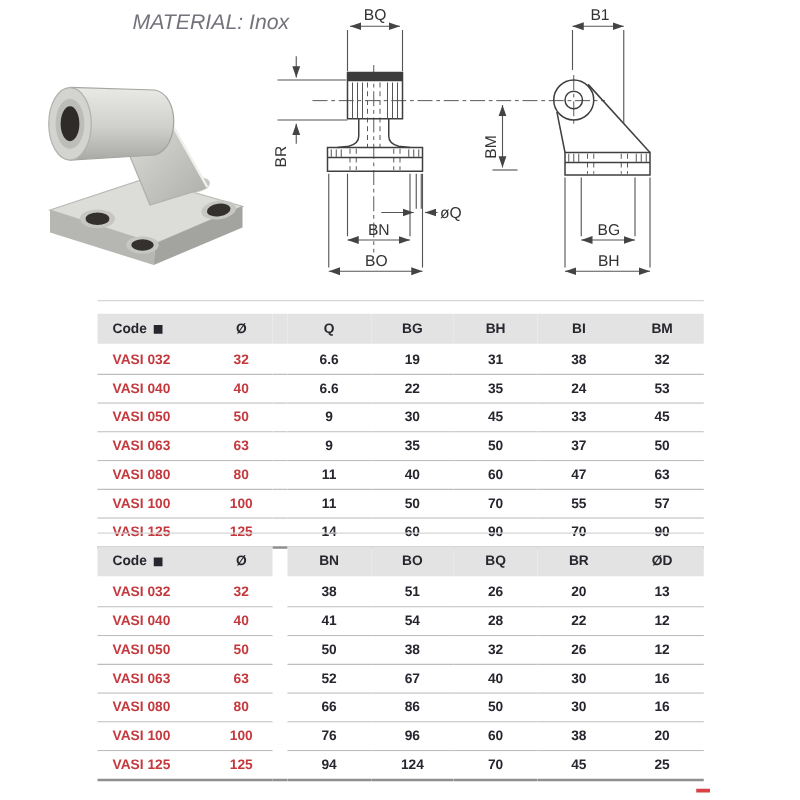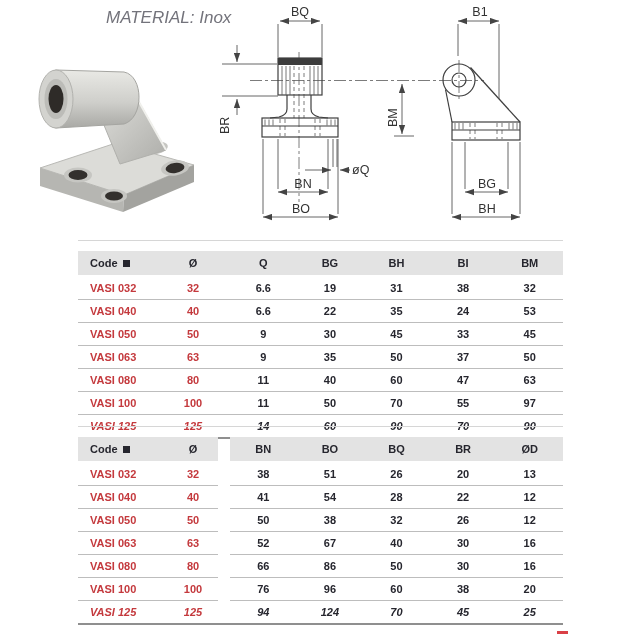--- a/index.html
+++ b/index.html
@@ -31,21 +31,21 @@
   #table-0 { top:240px; }
   #table-1 { top:426px; }
   .thead, .trow { display:grid; grid-template-columns:90px 50px 12px repeat(5,1fr); }
   .thead { margin-bottom:2px; }
   .cell {
     display:flex; align-items:center; justify-content:center;
     font-size:11px; font-weight:bold; color:var(--text-dark,#26262e);
   }
   .th { height:24px; background:var(--header-band,#e3e3e3); }
   .td { height:22px; border-bottom:1px solid var(--row-line,#bdbdbd); background:#fff; }
-  .trow:last-child .td { border-bottom:2px solid var(--table-end-line,#8f8f8f);font-style:italic; }
+  .trow:last-child .td { border-bottom:2px solid var(--table-end-line,#8f8f8f); }
   .code-col { justify-content:flex-start; padding-left:12px; }
   .code, .dia { color:var(--table-red,#c4393d); }
   .split .gapcell { background:transparent; border-bottom:none; }
   .code-square {
     width:7px; height:7px; margin-left:5px; display:inline-block;
     background:var(--text-dark,#26262e);
   }
   .footer-mark {
     position:absolute; left:557px; top:631px; width:11px; height:3px;
     background:var(--brand-red,#c0392b); opacity:.85;
@@ -277,21 +277,21 @@
           <div class="cell td">63</div>
         </div>
         <div class="trow">
           <div class="cell td code-col code">VASI 100</div>
           <div class="cell td dia">100</div>
           <div class="cell td gapcell"></div>
           <div class="cell td">11</div>
           <div class="cell td">50</div>
           <div class="cell td">70</div>
           <div class="cell td">55</div>
-          <div class="cell td">97</div>
+          <div class="cell td">57</div>
         </div>
         <div class="trow">
           <div class="cell td code-col code">VASI 125</div>
           <div class="cell td dia">125</div>
           <div class="cell td gapcell"></div>
           <div class="cell td">14</div>
           <div class="cell td">60</div>
           <div class="cell td">90</div>
           <div class="cell td">70</div>
           <div class="cell td">90</div>

